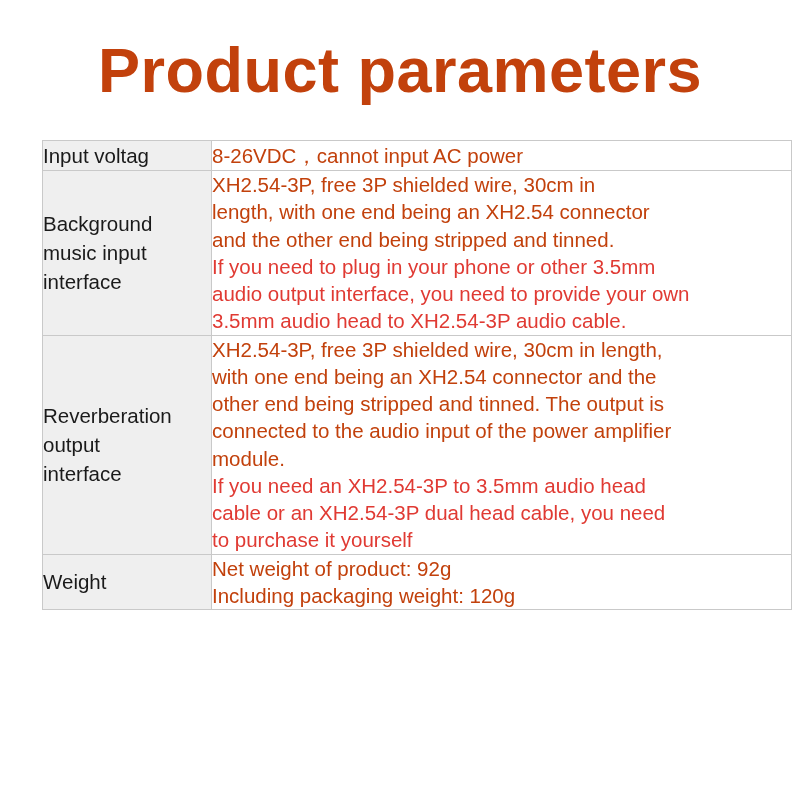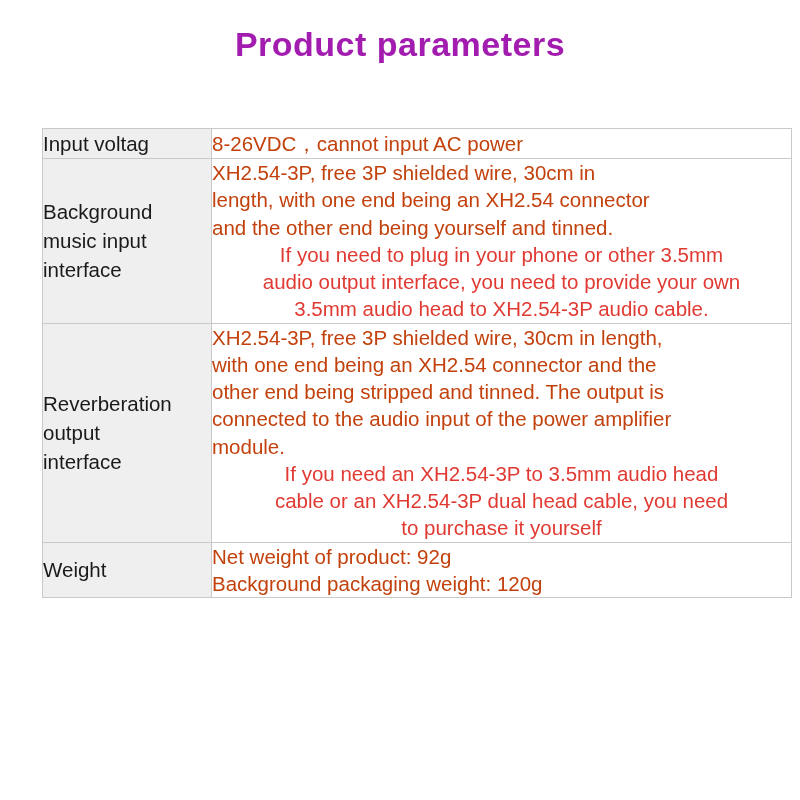--- a/index.html
+++ b/index.html
@@ -16,27 +16,27 @@
 
   #page {
     position: relative;
     width: 800px;
     height: 800px;
     box-sizing: border-box;
   }
 
   #page-title {
     text-align: center;
-    color: #a21caf;
-    font-size: 34px;
+    color: #c2410c;
+    font-size: 63px;
     font-weight: bold;
     letter-spacing: 0.5px;
     line-height: 1;
     padding-top: 27px;
-    margin: 0;
+    margin: 12px;
     font-family: "Liberation Sans", sans-serif;
   }
 
   #spec-table-wrap {
     position: absolute;
     left: 42px;
     top: 128px;
     width: 714px;
   }
 
@@ -74,21 +74,20 @@
   .val-black {
     color: #c2410c;
     white-space: pre-line;
     display: block;
   }
 
   .val-red {
     color: #e03a33;
     white-space: pre-line;
     display: block;
-    text-align: center;
   }
 </style>
 </head>
 <body>
 
 <div id="page">
 
   <h1 id="page-title">Product parameters</h1>
 
   <div id="spec-table-wrap">
@@ -102,21 +101,21 @@
           </td>
         </tr>
 
         <tr>
           <td class="param-label">Background
 music input
 interface</td>
           <td class="param-value">
             <span class="val-black">XH2.54-3P, free 3P shielded wire, 30cm in
 length, with one end being an XH2.54 connector
-and the other end being yourself and tinned.</span>
+and the other end being stripped and tinned.</span>
             <span class="val-red">If you need to plug in your phone or other 3.5mm
 audio output interface, you need to provide your own
 3.5mm audio head to XH2.54-3P audio cable.</span>
           </td>
         </tr>
 
         <tr>
           <td class="param-label">Reverberation
 output
 interface</td>
@@ -132,21 +131,21 @@
           </td>
         </tr>
 
 
 
 
         <tr>
           <td class="param-label">Weight</td>
           <td class="param-value">
             <span class="val-black">Net weight of product: 92g
-Background packaging weight: 120g</span>
+Including packaging weight: 120g</span>
           </td>
         </tr>
 
       </tbody>
     </table>
   </div>
 
 </div>
 
 </body></html>

